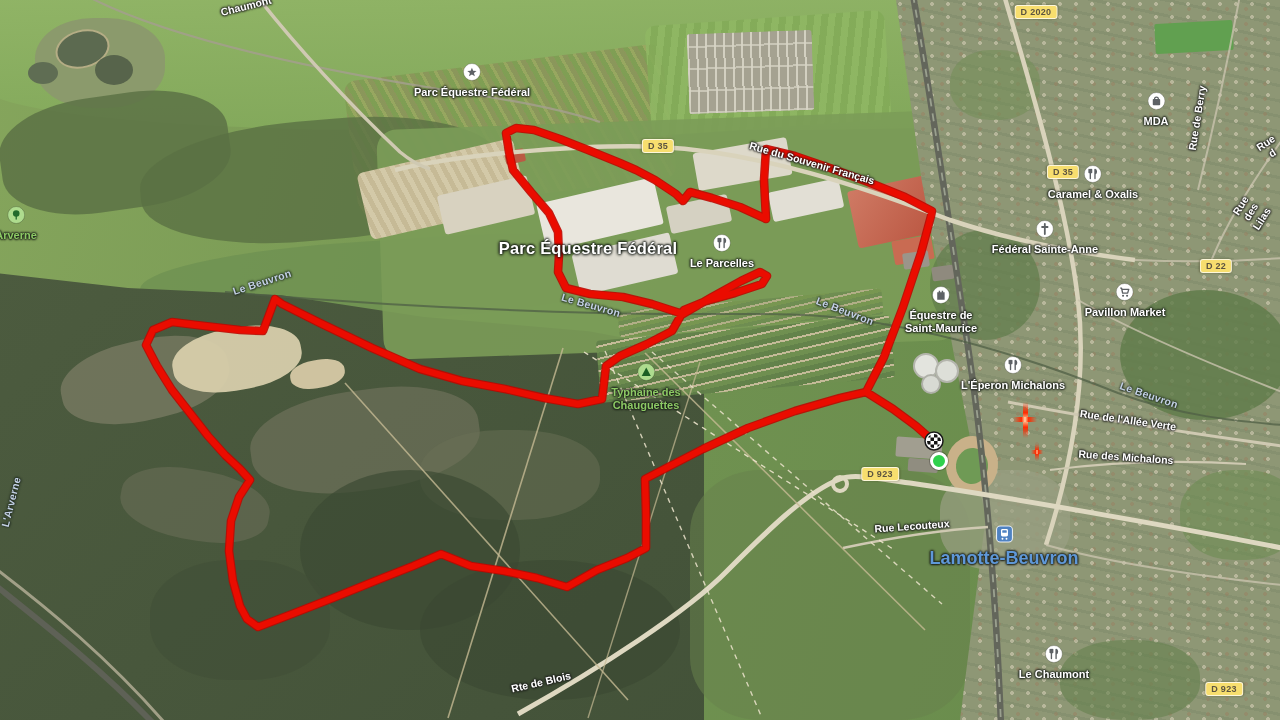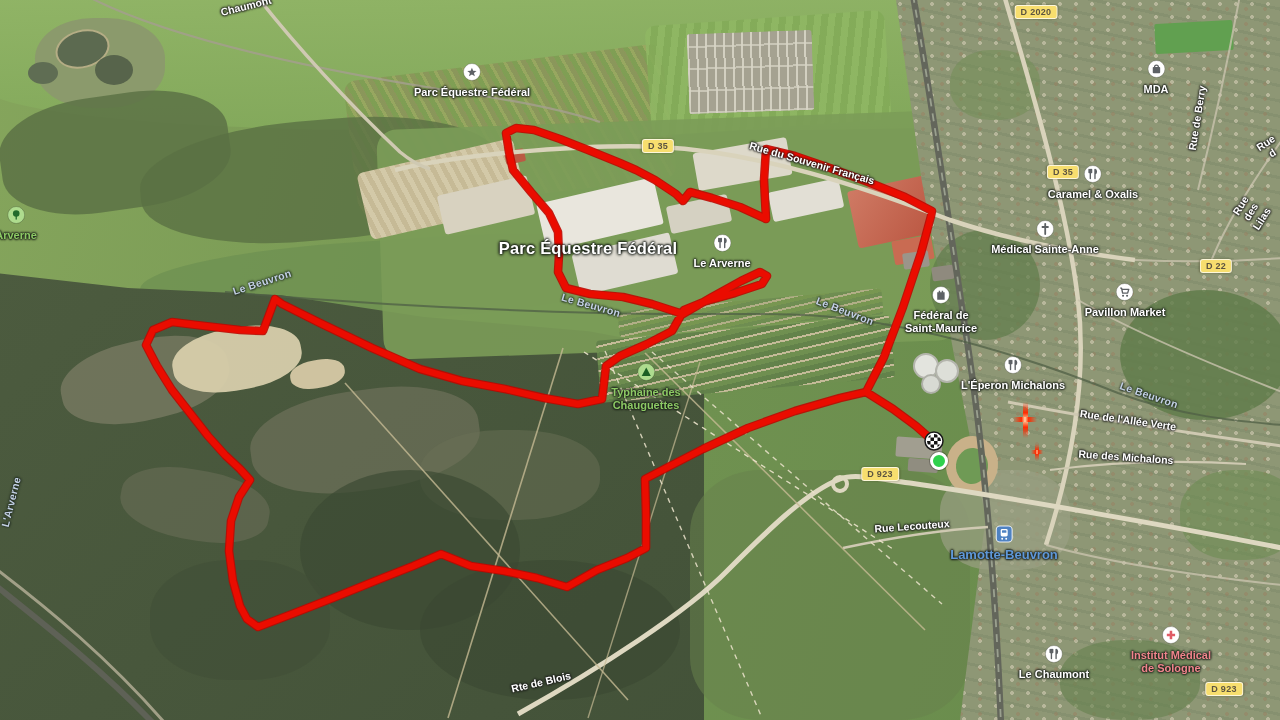--- a/index.html
+++ b/index.html
@@ -16,21 +16,21 @@
   .water{color:#c3d0e4;font-size:10.5px;font-weight:600;letter-spacing:.3px;
         text-shadow:0 1px 2px rgba(25,35,30,.9),0 -1px 2px rgba(25,35,30,.7),1px 0 2px rgba(25,35,30,.7);}
   .area-big{color:#fff;font-size:16.5px;font-weight:700;letter-spacing:.2px;
         text-shadow:0 1px 3px rgba(20,25,20,.95),0 -1px 2px rgba(20,25,20,.8),1px 0 2px rgba(20,25,20,.8),-1px 0 3px rgba(20,25,20,.8);}
   .poi{position:absolute;transform:translate(-50%,0);display:flex;flex-direction:column;
        align-items:center;gap:1px;cursor:pointer;}
   .poi .txt{white-space:pre-line;text-align:center;line-height:1.15;font-size:11px;font-weight:600;color:#fff;
        text-shadow:0 1px 2px rgba(25,30,25,.95),0 -1px 2px rgba(25,30,25,.8),1px 0 2px rgba(25,30,25,.8),-1px 0 2px rgba(25,30,25,.8);}
   .poi.park .txt{color:#8cc964;}
   .poi.hospital .txt{color:#f0858c;}
-  .poi.town .txt{color:#5f98d8;font-size:13px;font-weight:700;}
+  .poi.town .txt{color:#5f98d8;font-size:18px;font-weight:700;}
   .badge{position:absolute;transform:translate(-50%,-50%);background:#f7de6e;color:#5c5440;
         font-size:9px;font-weight:700;padding:1px 5px;border-radius:3px;
         border:1px solid rgba(255,255,255,.75);box-shadow:0 0 2px rgba(60,55,20,.5);letter-spacing:.3px;}
   .flare{position:absolute;filter:blur(.6px);}
   .flare span{position:absolute;display:block;}
 </style>
 </head>
 <body>
 
 <div id="stage">
@@ -182,64 +182,64 @@
       <div class="badge" style="left: 1216px; top: 266px;">D 22</div>
       <div class="badge" style="left: 880px; top: 474px;">D 923</div>
       <div class="badge" style="left: 1224px; top: 689px;">D 923</div>
       <div class="poi " style="left: 472px; top: 63px;">
         <span><svg width="18" height="18" viewBox="0 0 17 17">
             <circle cx="8.5" cy="8.5" r="8" fill="#fff" stroke="rgba(0,0,0,.3)" stroke-width=".7"></circle>
             <polygon points="8.5,4.4 9.7,7.4 12.9,7.5 10.4,9.5 11.3,12.6 8.5,10.8 5.7,12.6 6.6,9.5 4.1,7.5 7.3,7.4" fill="#5d6165"></polygon>
           </svg></span>
         <span class="txt">Parc Équestre Fédéral</span>
       </div>
-      <div class="poi " style="left: 1156px; top: 60px;">
+      <div class="poi " style="left: 1156px; top: 92px;">
         <span><svg width="18" height="18" viewBox="0 0 17 17">
             <circle cx="8.5" cy="8.5" r="8" fill="#fff" stroke="rgba(0,0,0,.3)" stroke-width=".7"></circle>
             <rect x="5" y="6.6" width="7" height="5.8" rx=".8" fill="#5d6165"></rect>
             <path d="M6.7,6.6 a1.8,1.8 0 0 1 3.6,0" stroke="#5d6165" stroke-width="1.2" fill="none"></path>
           </svg></span>
         <span class="txt">MDA</span>
       </div>
       <div class="poi " style="left: 1093px; top: 165px;">
         <span><svg width="18" height="18" viewBox="0 0 17 17">
             <circle cx="8.5" cy="8.5" r="8" fill="#fff" stroke="rgba(0,0,0,.3)" stroke-width=".7"></circle>
             <path d="M6.2,4.2 V12.8 M5,4.2 V7.2 M7.4,4.2 V7.2 M5,7.2 H7.4 M10.6,4.2 V12.8 M10.6,4.2 c1.8,.7 1.8,3.6 0,4.3" stroke="#5d6165" stroke-width="1.3" fill="none" stroke-linecap="round"></path>
           </svg></span>
         <span class="txt">Caramel &amp; Oxalis</span>
       </div>
       <div class="poi " style="left: 1045px; top: 220px;">
         <span><svg width="18" height="18" viewBox="0 0 17 17">
             <circle cx="8.5" cy="8.5" r="8" fill="#fff" stroke="rgba(0,0,0,.3)" stroke-width=".7"></circle>
             <path d="M8.5,3.6 V13.2 M5.9,6.6 H11.1" stroke="#5d6165" stroke-width="1.7" stroke-linecap="round"></path>
           </svg></span>
-        <span class="txt">Médical Sainte-Anne</span>
+        <span class="txt">Fédéral Sainte-Anne</span>
       </div>
       <div class="poi " style="left: 1125px; top: 283px;">
         <span><svg width="18" height="18" viewBox="0 0 17 17">
             <circle cx="8.5" cy="8.5" r="8" fill="#fff" stroke="rgba(0,0,0,.3)" stroke-width=".7"></circle>
             <path d="M4.3,4.8 h1.3 l1,4.8 h4.7 l1.1,-3.6 h-6.4" stroke="#5d6165" stroke-width="1.3" fill="none" stroke-linejoin="round"></path>
             <circle cx="7" cy="12" r="1" fill="#5d6165"></circle>
             <circle cx="10.8" cy="12" r="1" fill="#5d6165"></circle>
           </svg></span>
         <span class="txt">Pavillon Market</span>
       </div>
       <div class="poi " style="left: 722px; top: 234px;">
         <span><svg width="18" height="18" viewBox="0 0 17 17">
             <circle cx="8.5" cy="8.5" r="8" fill="#fff" stroke="rgba(0,0,0,.3)" stroke-width=".7"></circle>
             <path d="M6.2,4.2 V12.8 M5,4.2 V7.2 M7.4,4.2 V7.2 M5,7.2 H7.4 M10.6,4.2 V12.8 M10.6,4.2 c1.8,.7 1.8,3.6 0,4.3" stroke="#5d6165" stroke-width="1.3" fill="none" stroke-linecap="round"></path>
           </svg></span>
-        <span class="txt">Le Arverne</span>
+        <span class="txt">Le Parcelles</span>
       </div>
       <div class="poi " style="left: 941px; top: 286px;">
         <span><svg width="18" height="18" viewBox="0 0 17 17">
             <circle cx="8.5" cy="8.5" r="8" fill="#fff" stroke="rgba(0,0,0,.3)" stroke-width=".7"></circle>
             <path d="M5,13 V6 h1.4 V4.4 h1.4 V6 h1.4 V4.4 h1.4 V6 H12 v7 z" fill="#5d6165"></path>
           </svg></span>
-        <span class="txt">Fédéral de
+        <span class="txt">Équestre de
 Saint-Maurice</span>
       </div>
       <div class="poi " style="left: 1013px; top: 356px;">
         <span><svg width="18" height="18" viewBox="0 0 17 17">
             <circle cx="8.5" cy="8.5" r="8" fill="#fff" stroke="rgba(0,0,0,.3)" stroke-width=".7"></circle>
             <path d="M6.2,4.2 V12.8 M5,4.2 V7.2 M7.4,4.2 V7.2 M5,7.2 H7.4 M10.6,4.2 V12.8 M10.6,4.2 c1.8,.7 1.8,3.6 0,4.3" stroke="#5d6165" stroke-width="1.3" fill="none" stroke-linecap="round"></path>
           </svg></span>
         <span class="txt">L'Éperon Michalons</span>
       </div>
       <div class="poi town" style="left: 1004px; top: 525px;">
@@ -252,28 +252,20 @@
           </svg></span>
         <span class="txt">Lamotte-Beuvron</span>
       </div>
       <div class="poi " style="left: 1054px; top: 645px;">
         <span><svg width="18" height="18" viewBox="0 0 17 17">
             <circle cx="8.5" cy="8.5" r="8" fill="#fff" stroke="rgba(0,0,0,.3)" stroke-width=".7"></circle>
             <path d="M6.2,4.2 V12.8 M5,4.2 V7.2 M7.4,4.2 V7.2 M5,7.2 H7.4 M10.6,4.2 V12.8 M10.6,4.2 c1.8,.7 1.8,3.6 0,4.3" stroke="#5d6165" stroke-width="1.3" fill="none" stroke-linecap="round"></path>
           </svg></span>
         <span class="txt">Le Chaumont</span>
       </div>
-      <div class="poi hospital" style="left: 1171px; top: 626px;">
-        <span><svg width="18" height="18" viewBox="0 0 17 17">
-            <circle cx="8.5" cy="8.5" r="8" fill="#fff" stroke="rgba(0,0,0,.3)" stroke-width=".7"></circle>
-            <path d="M7.3,4.6 h2.4 v2.7 h2.7 v2.4 h-2.7 v2.7 h-2.4 v-2.7 h-2.7 v-2.4 h2.7 z" fill="#e05c66"></path>
-          </svg></span>
-        <span class="txt">Institut Médical
-de Sologne</span>
-      </div>
       <div class="poi park" style="left: 16px; top: 206px;">
         <span><svg width="18" height="18" viewBox="0 0 17 17">
             <circle cx="8.5" cy="8.5" r="8" fill="#aedc8e" stroke="rgba(0,0,0,.3)" stroke-width=".7"></circle>
             <circle cx="8.5" cy="7" r="3.1" fill="#236b2c"></circle>
             <rect x="7.9" y="9.2" width="1.2" height="3.6" fill="#236b2c"></rect>
           </svg></span>
         <span class="txt">Arverne</span>
       </div>
       <div class="poi park" style="left: 646px; top: 363px;">
         <span><svg width="18" height="18" viewBox="0 0 17 17">

